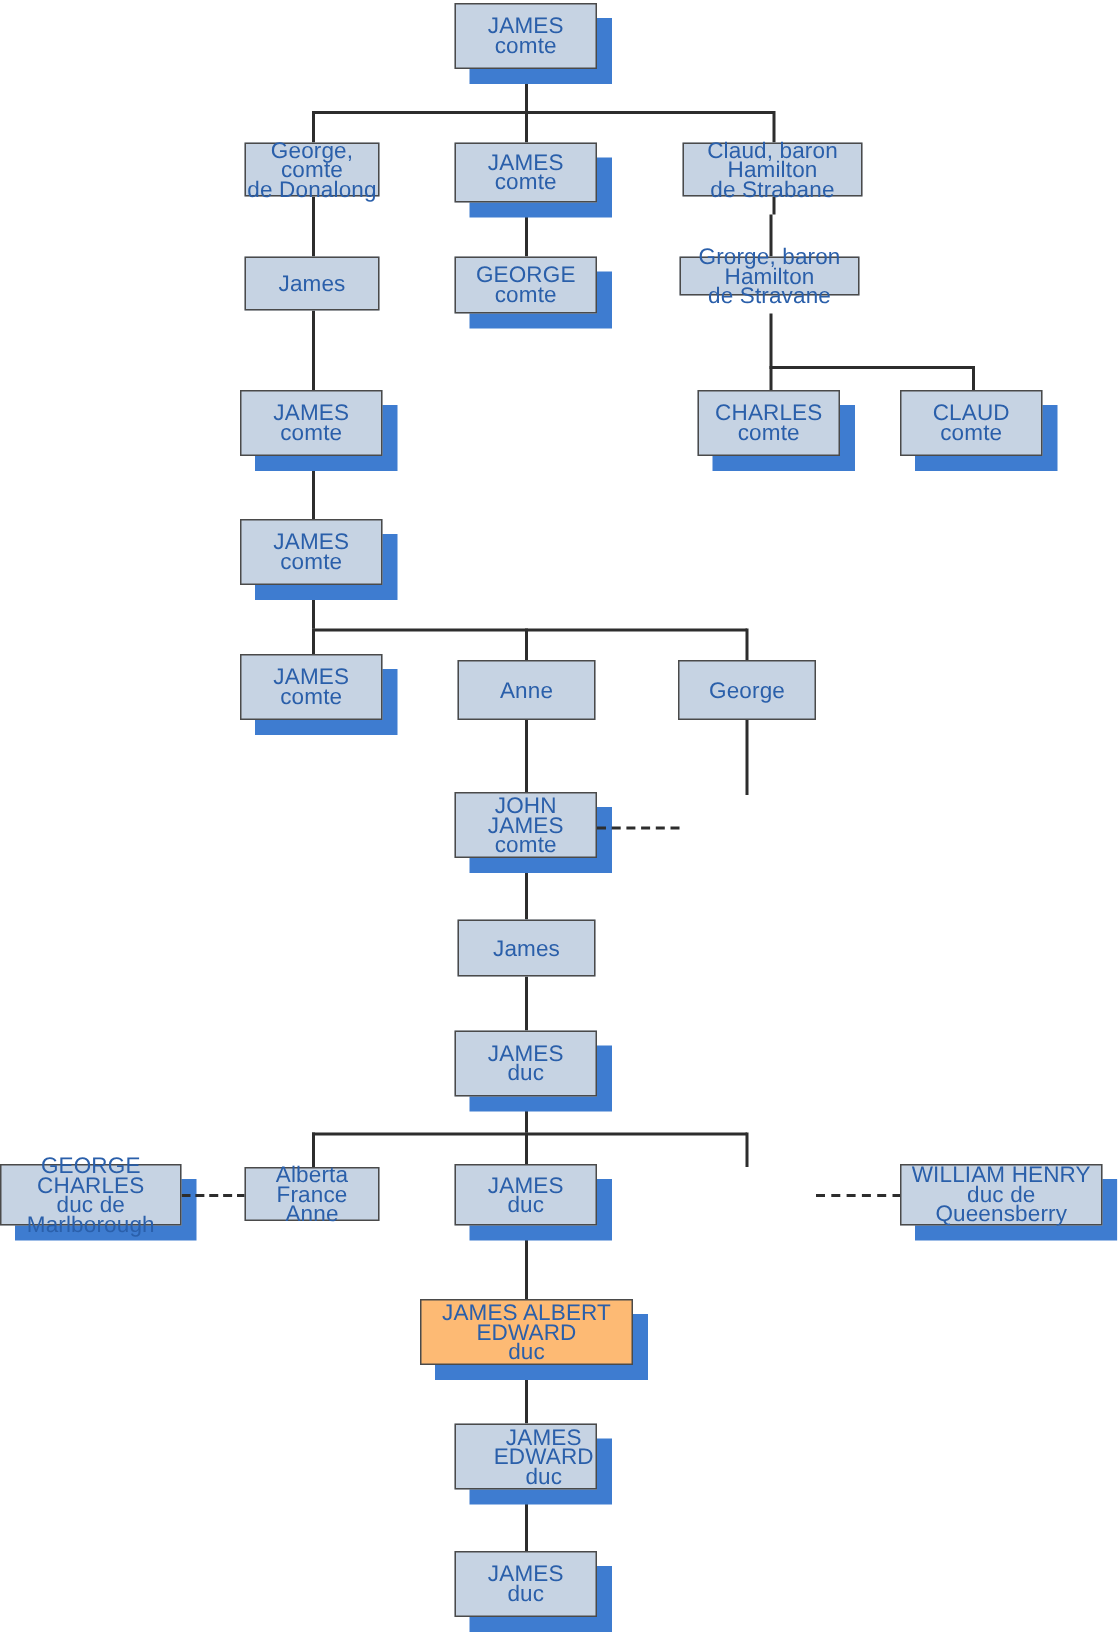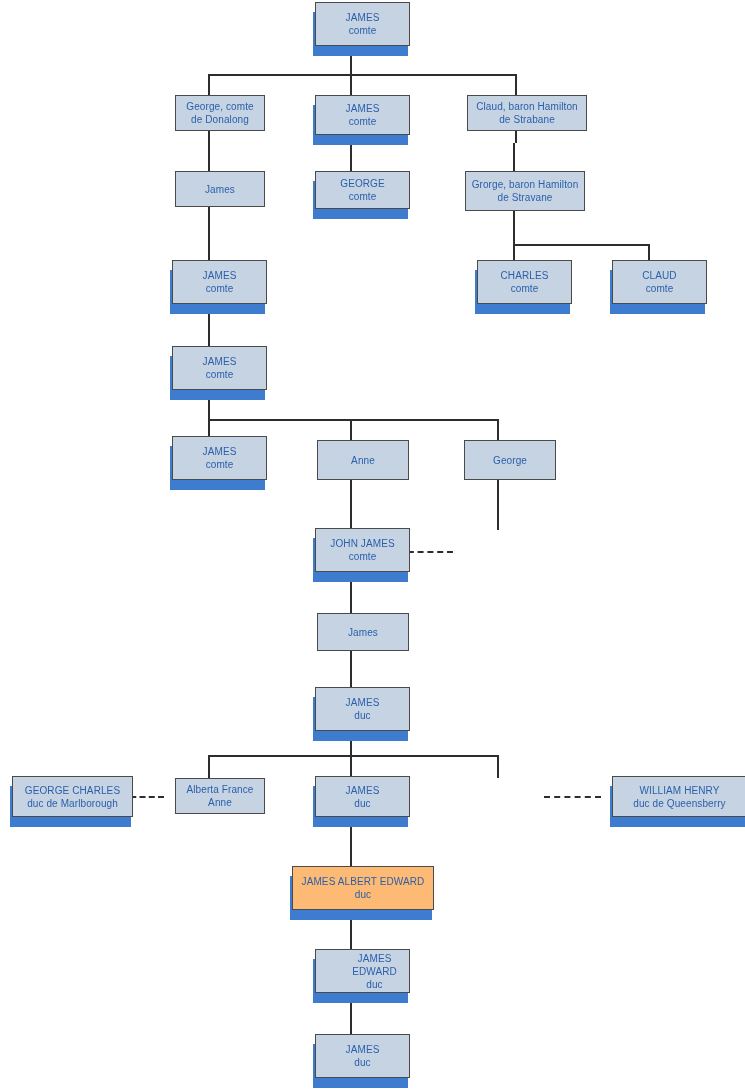--- a/index.html
+++ b/index.html
@@ -18,30 +18,29 @@
     background: #ffffff;
     overflow: hidden;
   }
   
   .node {
     position: absolute;
     box-sizing: border-box;
     background: #c6d3e3;
     border: 1.5px solid #4a4a4a;
     color: #2a5faa;
-    font-size: 10px;
+    font-size: 15px;
     line-height: 13px;
     text-align: center;
     display: flex;
     flex-direction: column;
     align-items: center;
     justify-content: center;
     z-index: 5;
     letter-spacing: 0.1px;
-    margin-left: 12px;
   }
   .node .l1 { display: block; }
   .node .l2 { display: block; }
   .node.single { }
   
   .shadow {
     position: absolute;
     background: #3e7cd0;
     z-index: 2;
   }
@@ -129,21 +128,21 @@
       <span class="l1">Claud, baron Hamilton</span>
       <span class="l2">de Strabane</span>
     </div>
     <div class="node single" style="left: 163px; top: 171px; width: 90px; height: 36px; background: rgb(198, 211, 227); border-color: rgb(74, 74, 74); color: rgb(42, 95, 170);">
       <span class="l1">James</span>
     </div>
     <div class="node" style="left: 303px; top: 171px; width: 95px; height: 38px; background: rgb(198, 211, 227); border-color: rgb(74, 74, 74); color: rgb(42, 95, 170);">
       <span class="l1">GEORGE</span>
       <span class="l2">comte</span>
     </div>
-    <div class="node" style="left: 453px; top: 171px; width: 120px; height: 40px; background: rgb(198, 211, 227); border-color: rgb(74, 74, 74); color: rgb(42, 95, 170);">
+    <div class="node" style="left: 453px; top: 171px; width: 120px; height: 26px; background: rgb(198, 211, 227); border-color: rgb(74, 74, 74); color: rgb(42, 95, 170);">
       <span class="l1">Grorge, baron Hamilton</span>
       <span class="l2">de Stravane</span>
     </div>
     <div class="node" style="left: 160px; top: 260px; width: 95px; height: 44px; background: rgb(198, 211, 227); border-color: rgb(74, 74, 74); color: rgb(42, 95, 170);">
       <span class="l1">JAMES</span>
       <span class="l2">comte</span>
     </div>
     <div class="node" style="left: 465px; top: 260px; width: 95px; height: 44px; background: rgb(198, 211, 227); border-color: rgb(74, 74, 74); color: rgb(42, 95, 170);">
       <span class="l1">CHARLES</span>
       <span class="l2">comte</span>

